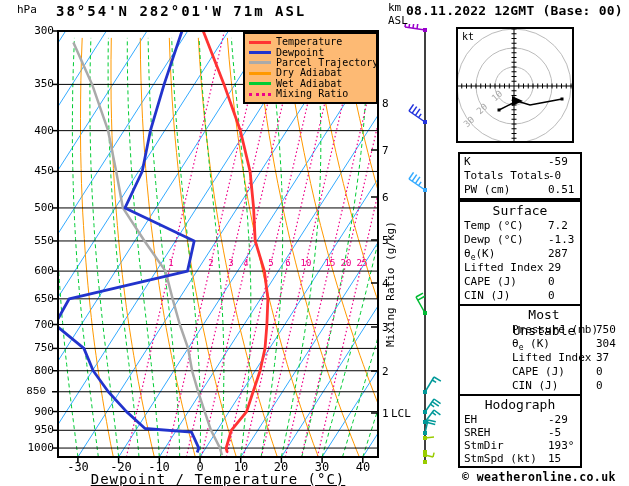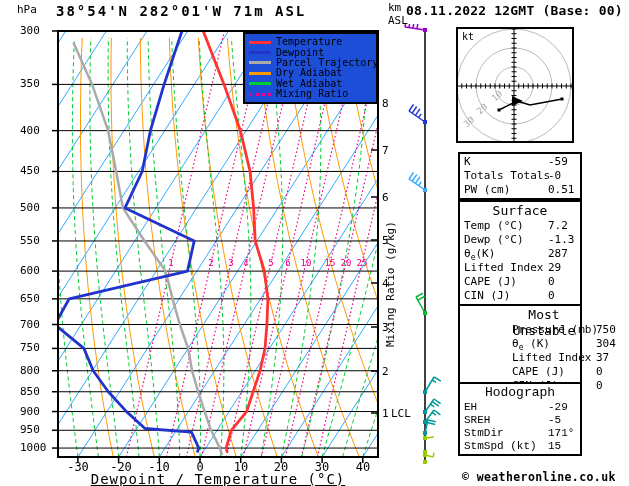--- a/index.html
+++ b/index.html
@@ -2,27 +2,27 @@
 <html><head>
 <meta charset="utf-8">
 <style>
   html,body{margin:0;padding:0;background:#fff;}
   #app{position:relative;width:629px;height:486px;background:#fff;overflow:hidden;
        font-family:"DejaVu Sans Mono",monospace;color:#000;}
   .abs{position:absolute;}
   .unit{font-size:11px;}
   .ttl{font-weight:bold;font-size:14px;letter-spacing:2px;white-space:nowrap;}
   .hdate{font-weight:bold;font-size:13px;letter-spacing:.2px;white-space:nowrap;}
-  .plbl{font-size:11px;width:34px;}
+  .plbl{font-size:11px;width:34px;text-align:right;}
   .kmlbl{font-size:11px;}
   .lcl{font-size:11px;}
   .tlbl{font-size:12px;width:40px;text-align:center;}
   .axis-title{font-size:14px;letter-spacing:1px;text-align:center;text-decoration:underline;}
   .vlabel{font-size:11px;white-space:nowrap;transform:rotate(-90deg);transform-origin:0 0;}
-  .legend{border:2px solid #000;background:#1d4ed8;box-sizing:border-box;padding:3px 4px;}
+  .legend{border:2px solid #000;background:#fdba74;box-sizing:border-box;padding:3px 4px;}
   .leg-row{display:flex;align-items:center;height:10.4px;}
   .leg-swatch{width:22px;height:0;border-top:3px solid #000;margin-right:5px;flex:none;}
   .leg-swatch.dotted{border-top-style:dotted;}
   .leg-lab{font-size:10px;line-height:10px;white-space:nowrap;}
   .tbl{position:absolute;left:458px;width:124px;border:2px solid #000;background:#fff;
        box-sizing:border-box;padding:1px 0;}
   .tbl .hd{text-align:center;font-size:13px;height:16px;line-height:16px;}
   .trow{position:relative;height:14px;line-height:14px;font-size:11px;}
   .trow.small{height:13px;line-height:13px;text-align:center;}
   .trow .lab{position:absolute;left:4px;white-space:nowrap;}
@@ -183,21 +183,21 @@
       <div class="abs plbl" style="left: 20px; top: 77px;">350</div>
       <div class="abs plbl" style="left: 20px; top: 124px;">400</div>
       <div class="abs plbl" style="left: 20px; top: 164px;">450</div>
       <div class="abs plbl" style="left: 20px; top: 201px;">500</div>
       <div class="abs plbl" style="left: 20px; top: 234px;">550</div>
       <div class="abs plbl" style="left: 20px; top: 264px;">600</div>
       <div class="abs plbl" style="left: 20px; top: 292px;">650</div>
       <div class="abs plbl" style="left: 20px; top: 318px;">700</div>
       <div class="abs plbl" style="left: 20px; top: 341px;">750</div>
       <div class="abs plbl" style="left: 20px; top: 364px;">800</div>
-      <div class="abs plbl" style="left: 20px; top: 385px;">850</div>
+      <div class="abs plbl" style="left: 12px; top: 385px; font-family: Liberation Mono, monospace;">850</div>
       <div class="abs plbl" style="left: 20px; top: 405px;">900</div>
       <div class="abs plbl" style="left: 20px; top: 423px;">950</div>
       <div class="abs plbl" style="left: 20px; top: 441px;">1000</div>
     </div>
 
   <div id="kmlabels">
       <div class="abs kmlbl" style="left: 382px; top: 97px;">8</div>
       <div class="abs kmlbl" style="left: 382px; top: 144px;">7</div>
       <div class="abs kmlbl" style="left: 382px; top: 191px;">6</div>
       <div class="abs kmlbl" style="left: 382px; top: 234px;">5</div>
@@ -447,33 +447,33 @@
         </div>
         <div class="trow">
           <div class="lab">CAPE (J)</div>
           <div class="val">0</div>
         </div>
         <div class="trow">
           <div class="lab">CIN (J)</div>
           <div class="val">0</div>
         </div>
       </div>
-      <div class="tbl" style="top: 382px; font-family: Liberation Mono, monospace;">
+      <div class="tbl" style="top: 394px;">
         <div class="hd">Hodograph</div>
         <div class="trow small">
           <div class="lab">EH</div>
           <div class="val">-29</div>
         </div>
         <div class="trow small">
           <div class="lab">SREH</div>
           <div class="val">-5</div>
         </div>
         <div class="trow small">
           <div class="lab">StmDir</div>
-          <div class="val">171°</div>
+          <div class="val">193°</div>
         </div>
         <div class="trow small">
           <div class="lab">StmSpd (kt)</div>
           <div class="val">15</div>
         </div>
       </div>
     </div>
 
   <div class="abs footer" style="left:444px;top:470px;">© weatheronline.co.uk</div>
 </div>

